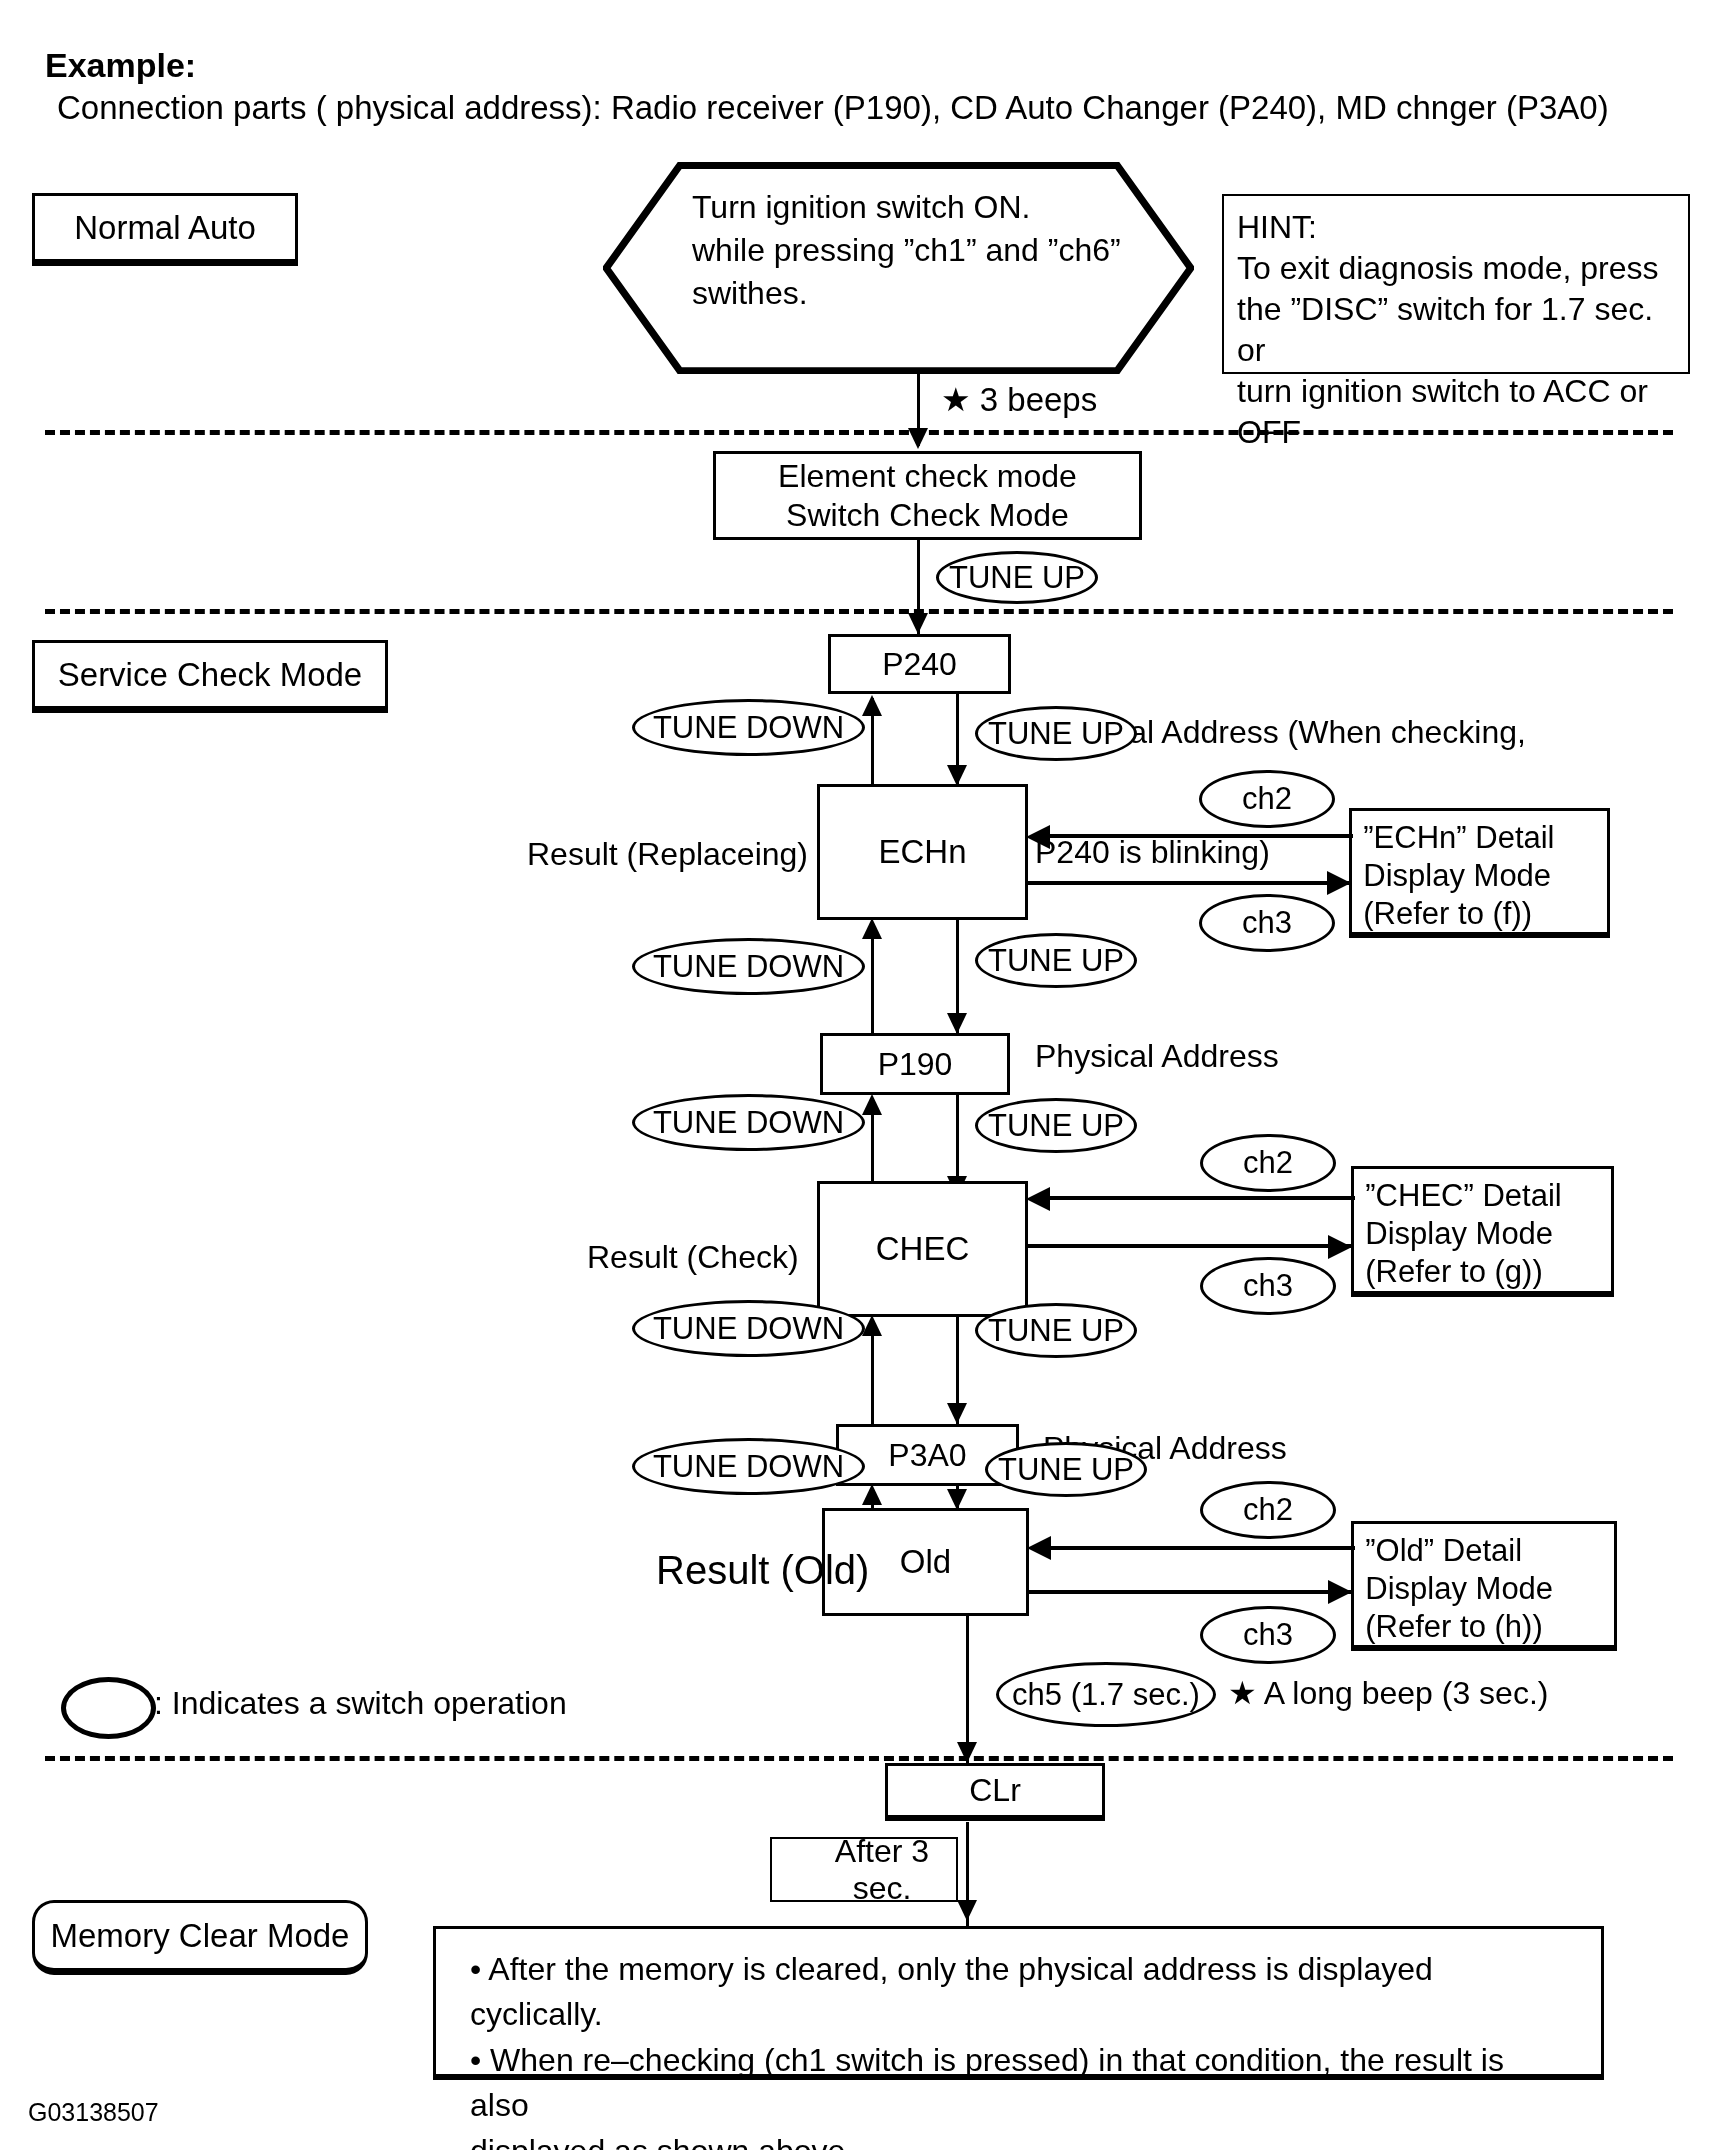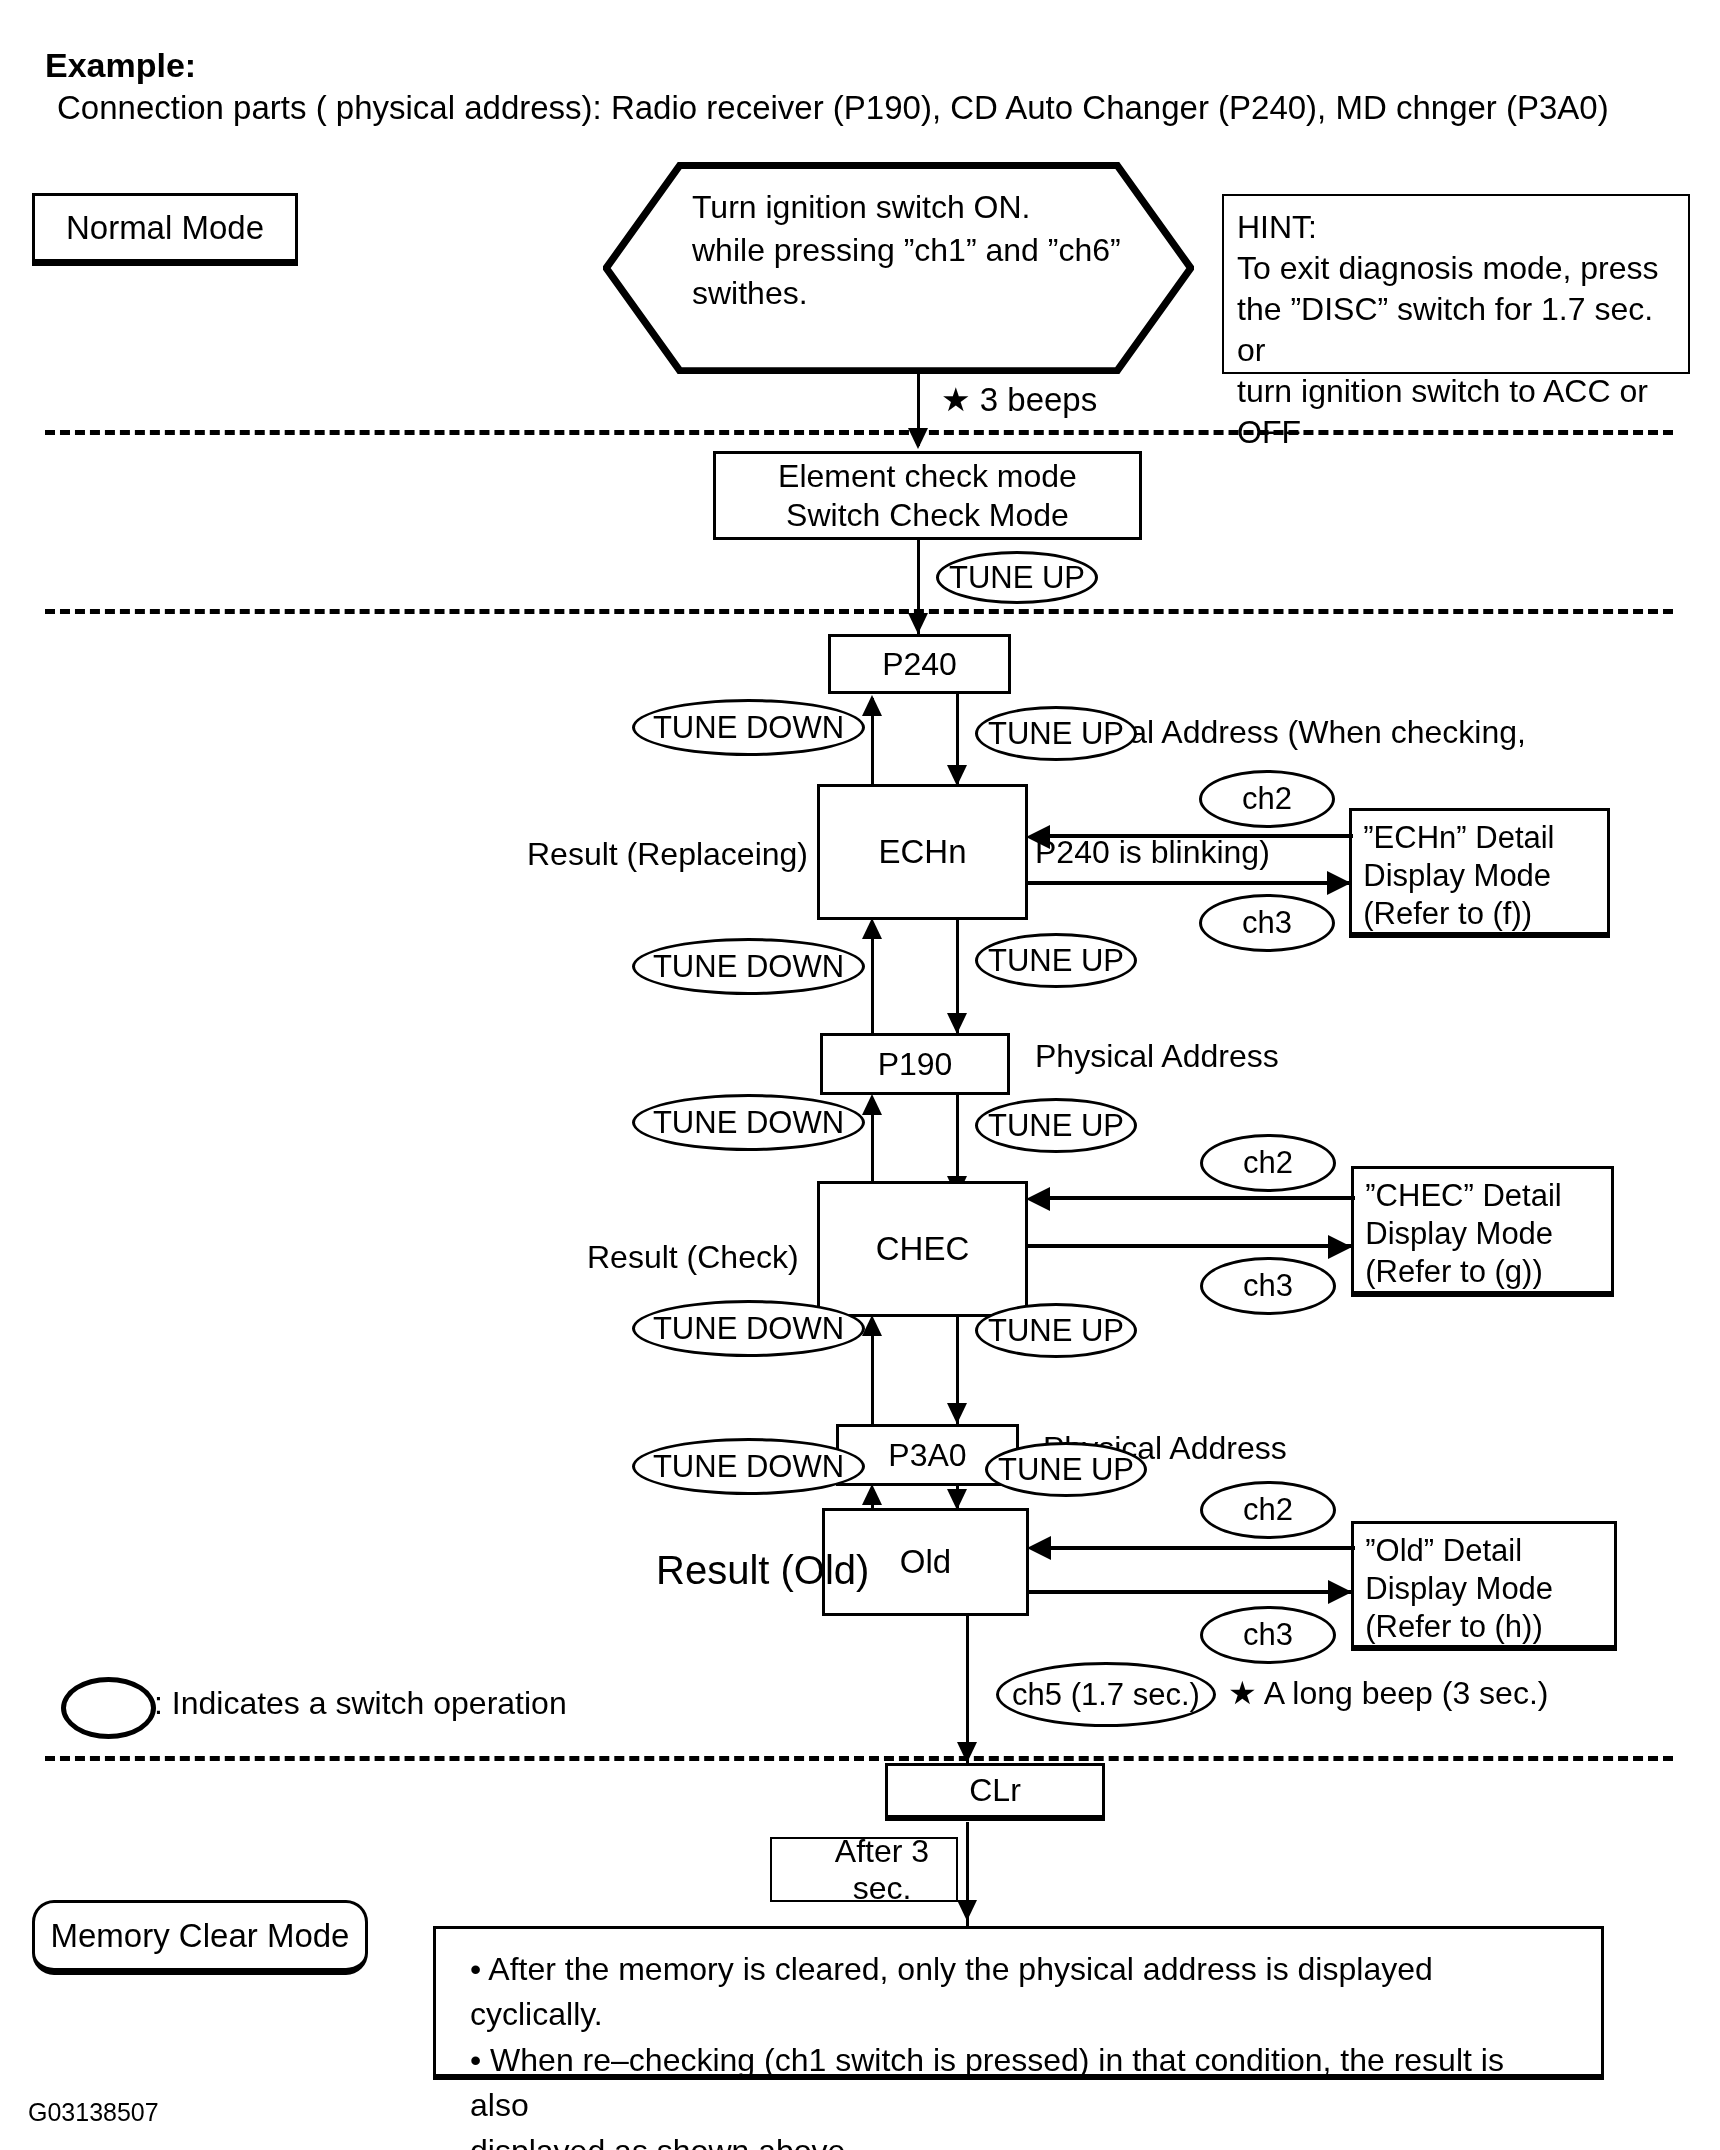--- a/index.html
+++ b/index.html
@@ -49,23 +49,26 @@
 </style>
 </head>
 <body>
 
 <div id="page">
 
   <div class="txt bold" style="left:45px;top:45px;font-size:34px;">Example:</div>
   <div class="txt" style="left:57px;top:89px;font-size:33px;">Connection parts ( physical address): Radio receiver (P190), CD Auto Changer (P240), MD chnger (P3A0)</div>
 
   <div class="box modebox" style="left:32px;top:193px;width:266px;height:73px;font-size:33px;">
-    <span>Normal Mode</span>
-  </div>
-
+    <span>Normal Auto</span>
+  </div>
+
+  <div class="box modebox" style="left:32px;top:640px;width:356px;height:73px;font-size:33px;">
+    <span>Service Check Mode</span>
+  </div>
 
   <div class="box modebox" style="left:32px;top:1900px;width:336px;height:75px;font-size:33px;border-radius:22px;">
     <span>Memory Clear Mode</span>
   </div>
 
   <div class="hexwrap" style="left:603px;top:162px;width:591px;height:212px;">
     <svg class="hex" viewBox="0 0 730 262" preserveAspectRatio="none">
       <polygon points="95,4 635,4 726,131 635,258 95,258 4,131" fill="#fff" stroke="#000" stroke-width="9"></polygon>
     </svg>
     <div class="hextext">

